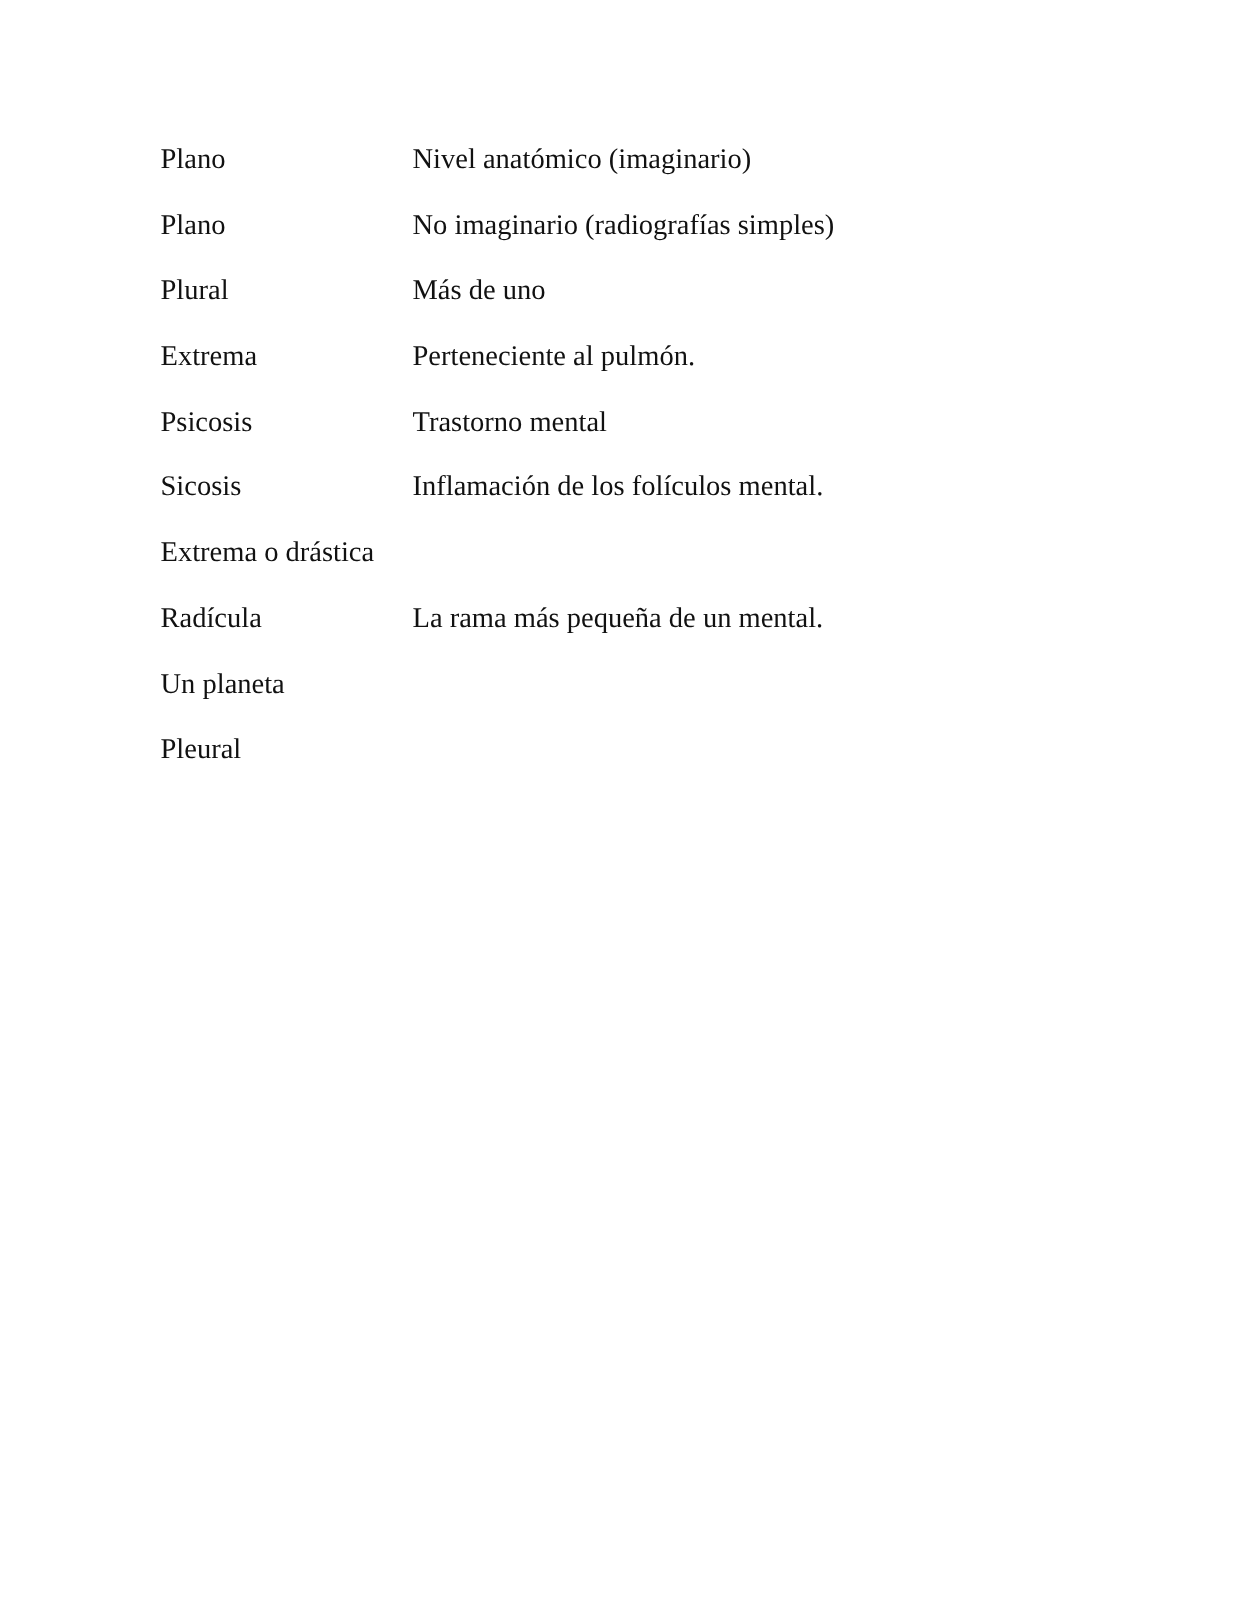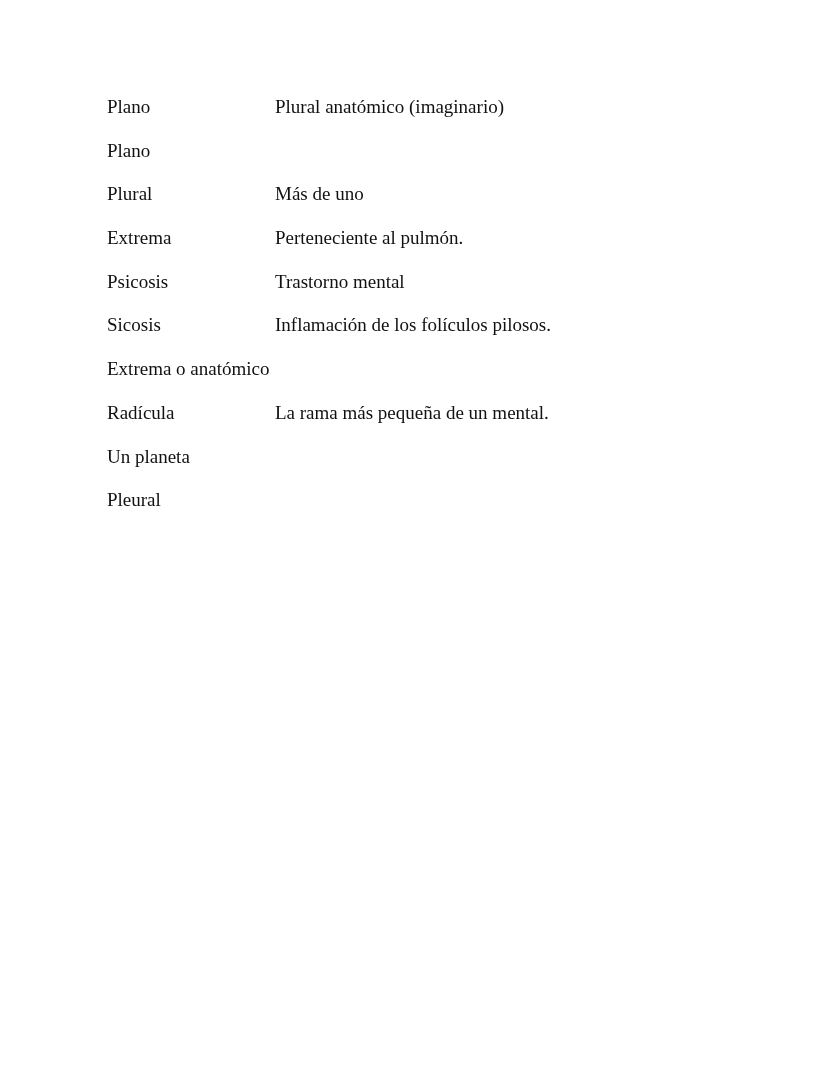--- a/index.html
+++ b/index.html
@@ -16,43 +16,44 @@
   }
   .term { width: 168px; }
 </style>
 </head>
 <body>
 
 <div class="page">
   <div class="glossary">
     <div class="row">
       <span class="term">Plano</span>
-      <span class="def">Plural anatómico (imaginario)</span>
+      <span class="def">Nivel anatómico (imaginario)</span>
     </div>
     <div class="row">
       <span class="term">Plano</span>
+      <span class="def">No imaginario (radiografías simples)</span>
     </div>
     <div class="row">
       <span class="term">Plural</span>
       <span class="def">Más de uno</span>
     </div>
     <div class="row">
       <span class="term">Extrema</span>
       <span class="def">Perteneciente al pulmón.</span>
     </div>
     <div class="row">
       <span class="term">Psicosis</span>
       <span class="def">Trastorno mental</span>
     </div>
     <div class="row">
       <span class="term">Sicosis</span>
-      <span class="def">Inflamación de los folículos pilosos.</span>
+      <span class="def">Inflamación de los folículos mental.</span>
     </div>
     <div class="row">
-      <span class="def">Extrema o anatómico</span>
+      <span class="def">Extrema o drástica</span>
     </div>
     <div class="row">
       <span class="term">Radícula</span>
       <span class="def">La rama más pequeña de un mental.</span>
     </div>
     <div class="row">
       <span class="def">Un planeta</span>
     </div>
     <div class="row">
       <span class="term">Pleural</span>

